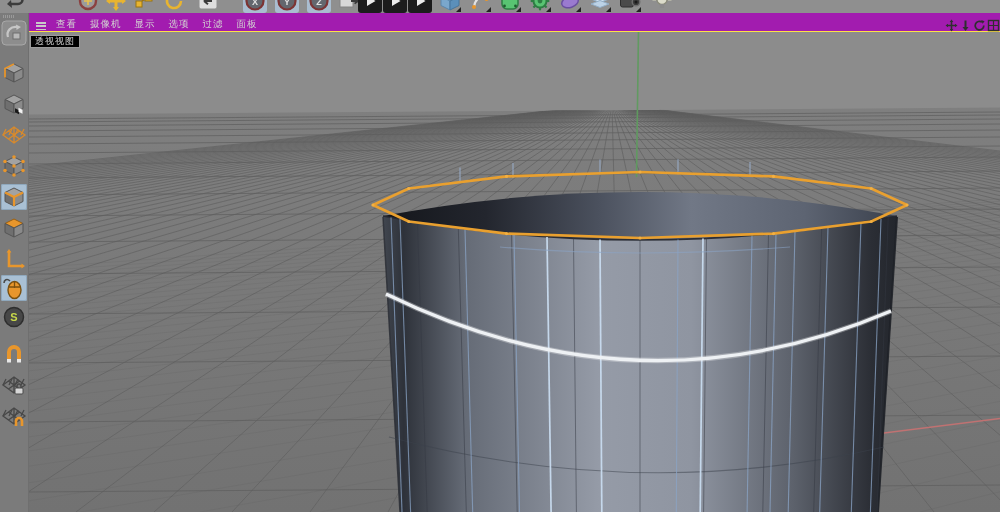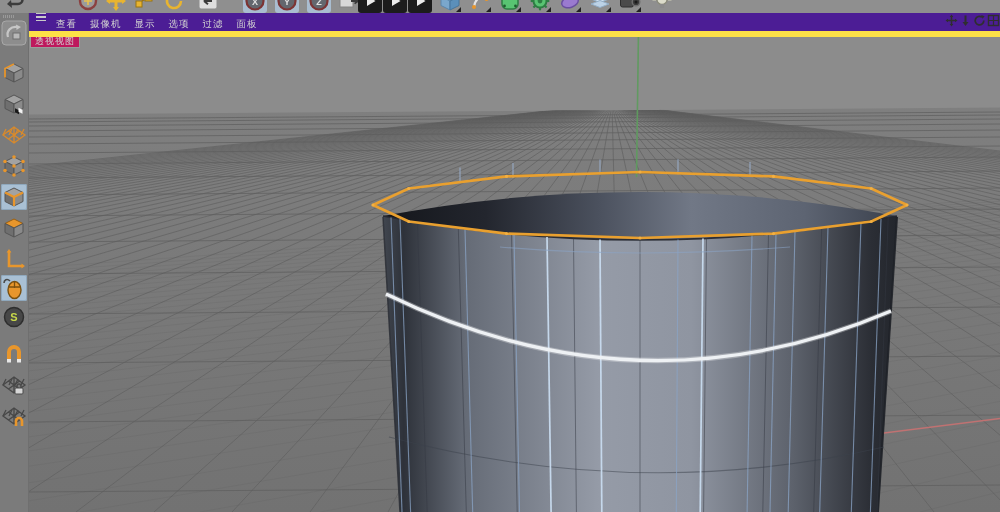--- a/index.html
+++ b/index.html
@@ -6,38 +6,38 @@
   body{width:1000px;height:512px;overflow:hidden;font-family:"Liberation Sans",sans-serif;background:#7c7c7c;position:relative;}
   #app{position:absolute;inset:0;width:1000px;height:512px;}
 
   
   #toolbar{position:absolute;left:0;top:0;width:1000px;height:13px;background:#8f8f8f;overflow:hidden;z-index:5;}
   .tb-icon{position:absolute;top:-11px;width:24px;height:24px;}
   .tb-tile-blue{background:#a9bdd0;border-radius:3px;}
   .tb-tile-black{background:#1c1c1c;border-radius:3px;}
 
   
-  #menubar{position:absolute;left:28px;top:13px;width:972px;height:18px;background:#4c1d95;display:flex;align-items:flex-start;z-index:4;border-bottom:6px solid #fde047;}
+  #menubar{position:absolute;left:28px;top:13px;width:972px;height:18px;background:#a21caf;display:flex;align-items:flex-end;z-index:4;border-bottom:1px solid #fde047;}
   #hamburger{width:10px;height:9px;margin:0 10px 0 8px;display:inline-block;background:
     repeating-linear-gradient(to bottom,#c9c9c9 0 1.5px,transparent 1.5px 3.5px);}
   .menu-item{font-size:9.5px;color:#d2d2d2;margin-right:13px;letter-spacing:1px;cursor:default;}
   #navicons{margin-left:auto;display:flex;align-items:center;margin-right:0px;}
   .nav-icon{width:13px;height:13px;margin-left:1px;}
 
   
   #sidebar{position:absolute;left:0;top:13px;width:28px;height:499px;background:#7b7b7b;z-index:4;border-right:1px solid #6f6f6f;}
   #sidebar .grip{position:absolute;left:3px;top:2px;width:12px;height:3px;background:
     repeating-linear-gradient(to right,#9a9a9a 0 1px,transparent 1px 2px);}
   .sb-icon{position:absolute;left:1px;width:26px;height:26px;border-radius:2px;}
   .sb-icon.active{background:#a9c0d4;box-shadow:0 0 0 1px #8fa8bd inset;}
 
   
   #viewport{position:absolute;left:28px;top:31px;width:972px;height:481px;overflow:hidden;}
   #scene{position:absolute;left:0;top:0;width:972px;height:481px;display:block;}
-  #vplabel{position:absolute;left:2px;top:4px;background:#be185d;border:1px solid #9b9b9b;color:#d0d0d0;
+  #vplabel{position:absolute;left:2px;top:4px;background:#000000;border:1px solid #9b9b9b;color:#d0d0d0;
     font-size:9px;line-height:11px;padding:0 4px;letter-spacing:1px;z-index:3;}
 </style>
 </head>
 <body>
 
 <div id="app">
   <div id="toolbar">
       <div class="tb-icon" style="left: 4px;"><svg viewBox="0 0 24 24" width="100%" height="100%">
           <path d="M6 15 h8 a4.5 4.5 0 0 0 0 -9 h-3" fill="none" stroke="#3c3c3c" stroke-width="2.5"></path>
           <path d="M7 11 l-4 4 5 4 z" fill="#3c3c3c"></path>

